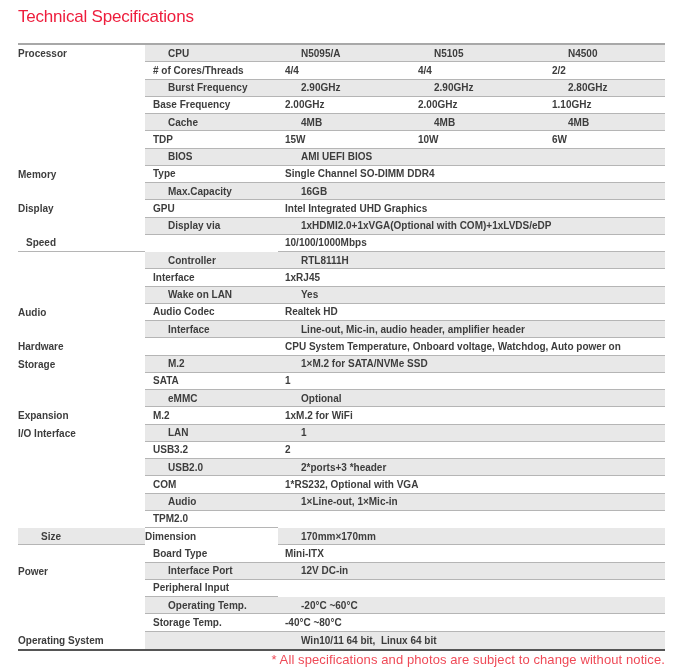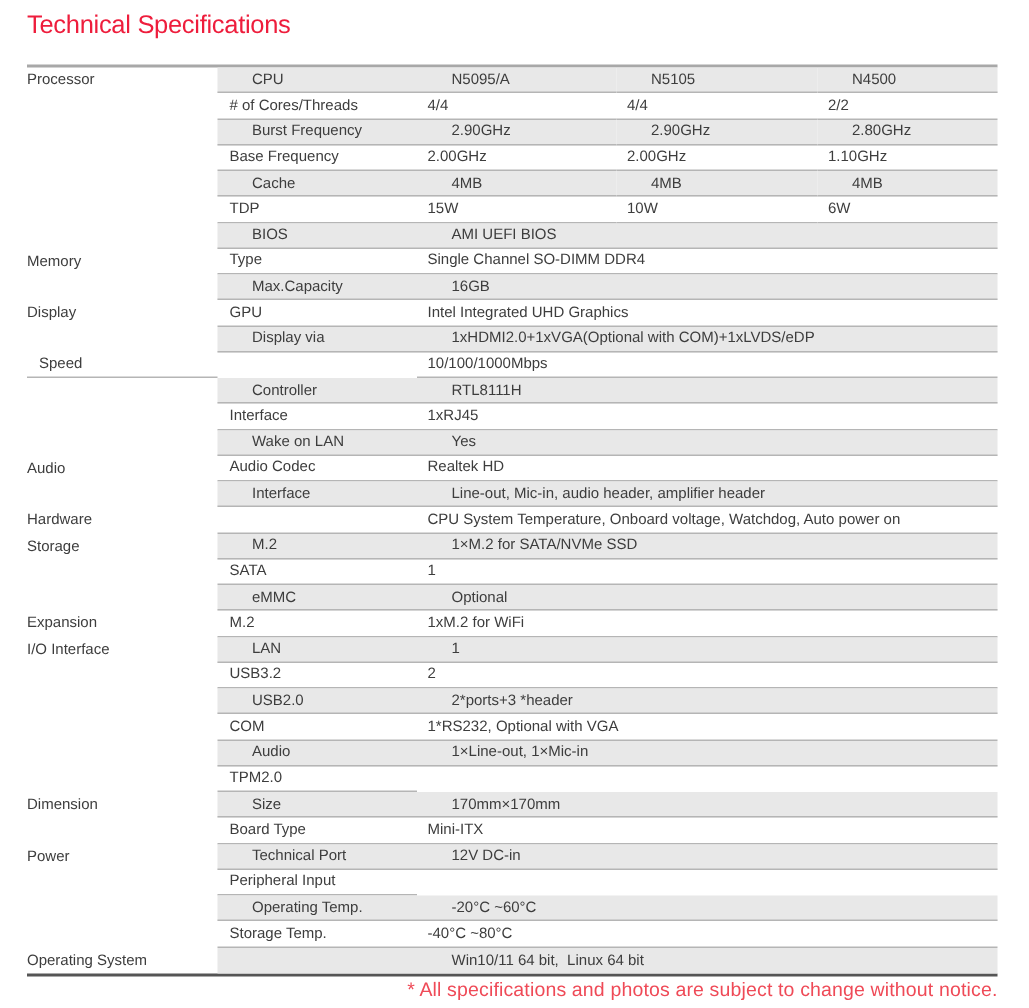--- a/index.html
+++ b/index.html
@@ -16,20 +16,21 @@
     font-size:17px; line-height:22px;
     font-weight:500; letter-spacing:-0.2px;
     color:var(--accent-red, #ee1d3c);
     text-align:right;
   }
 
   .spec-table {
     position:absolute; left:18px; top:43px; width:647px;
     border-top:2px solid var(--border-top, #a8a8a8);
     border-bottom:2px solid var(--border-bottom, #555555);
+    font-weight:bold;
   }
   .row {
     display:grid;
     grid-template-columns:127px 133px 133px 134px 120px;
     height:17.26px;
   }
   .cell {
     font-size:10px; color:var(--text, #3d3d3d);
     display:flex; align-items:center;
     white-space:pre; overflow:hidden;
@@ -198,32 +199,32 @@
       <div class="row">
     <div class="cell cat"></div>
     <div class="cell attr shaded sep">Audio</div>
   <div class="cell val span shaded sep">1×Line-out, 1×Mic-in</div>
       </div>
       <div class="row">
     <div class="cell cat"></div>
     <div class="cell attr sep">TPM2.0</div>
       </div>
       <div class="row">
+    <div class="cell attr shaded sep">Size</div>
     <div class="cell cat">Dimension</div>
-    <div class="cell attr shaded sep">Size</div>
   <div class="cell val span shaded sep">170mm×170mm</div>
       </div>
       <div class="row">
     <div class="cell cat"></div>
     <div class="cell attr sep">Board Type</div>
   <div class="cell val span sep">Mini-ITX</div>
       </div>
       <div class="row">
     <div class="cell cat">Power</div>
-    <div class="cell attr shaded sep">Technical Port</div>
+    <div class="cell attr shaded sep">Interface Port</div>
   <div class="cell val span shaded sep">12V DC-in</div>
       </div>
       <div class="row">
     <div class="cell cat"></div>
     <div class="cell attr sep">Peripheral Input</div>
       </div>
       <div class="row">
     <div class="cell cat"></div>
     <div class="cell attr shaded sep">Operating Temp.</div>
   <div class="cell val span shaded sep">-20°C ~60°C</div>

